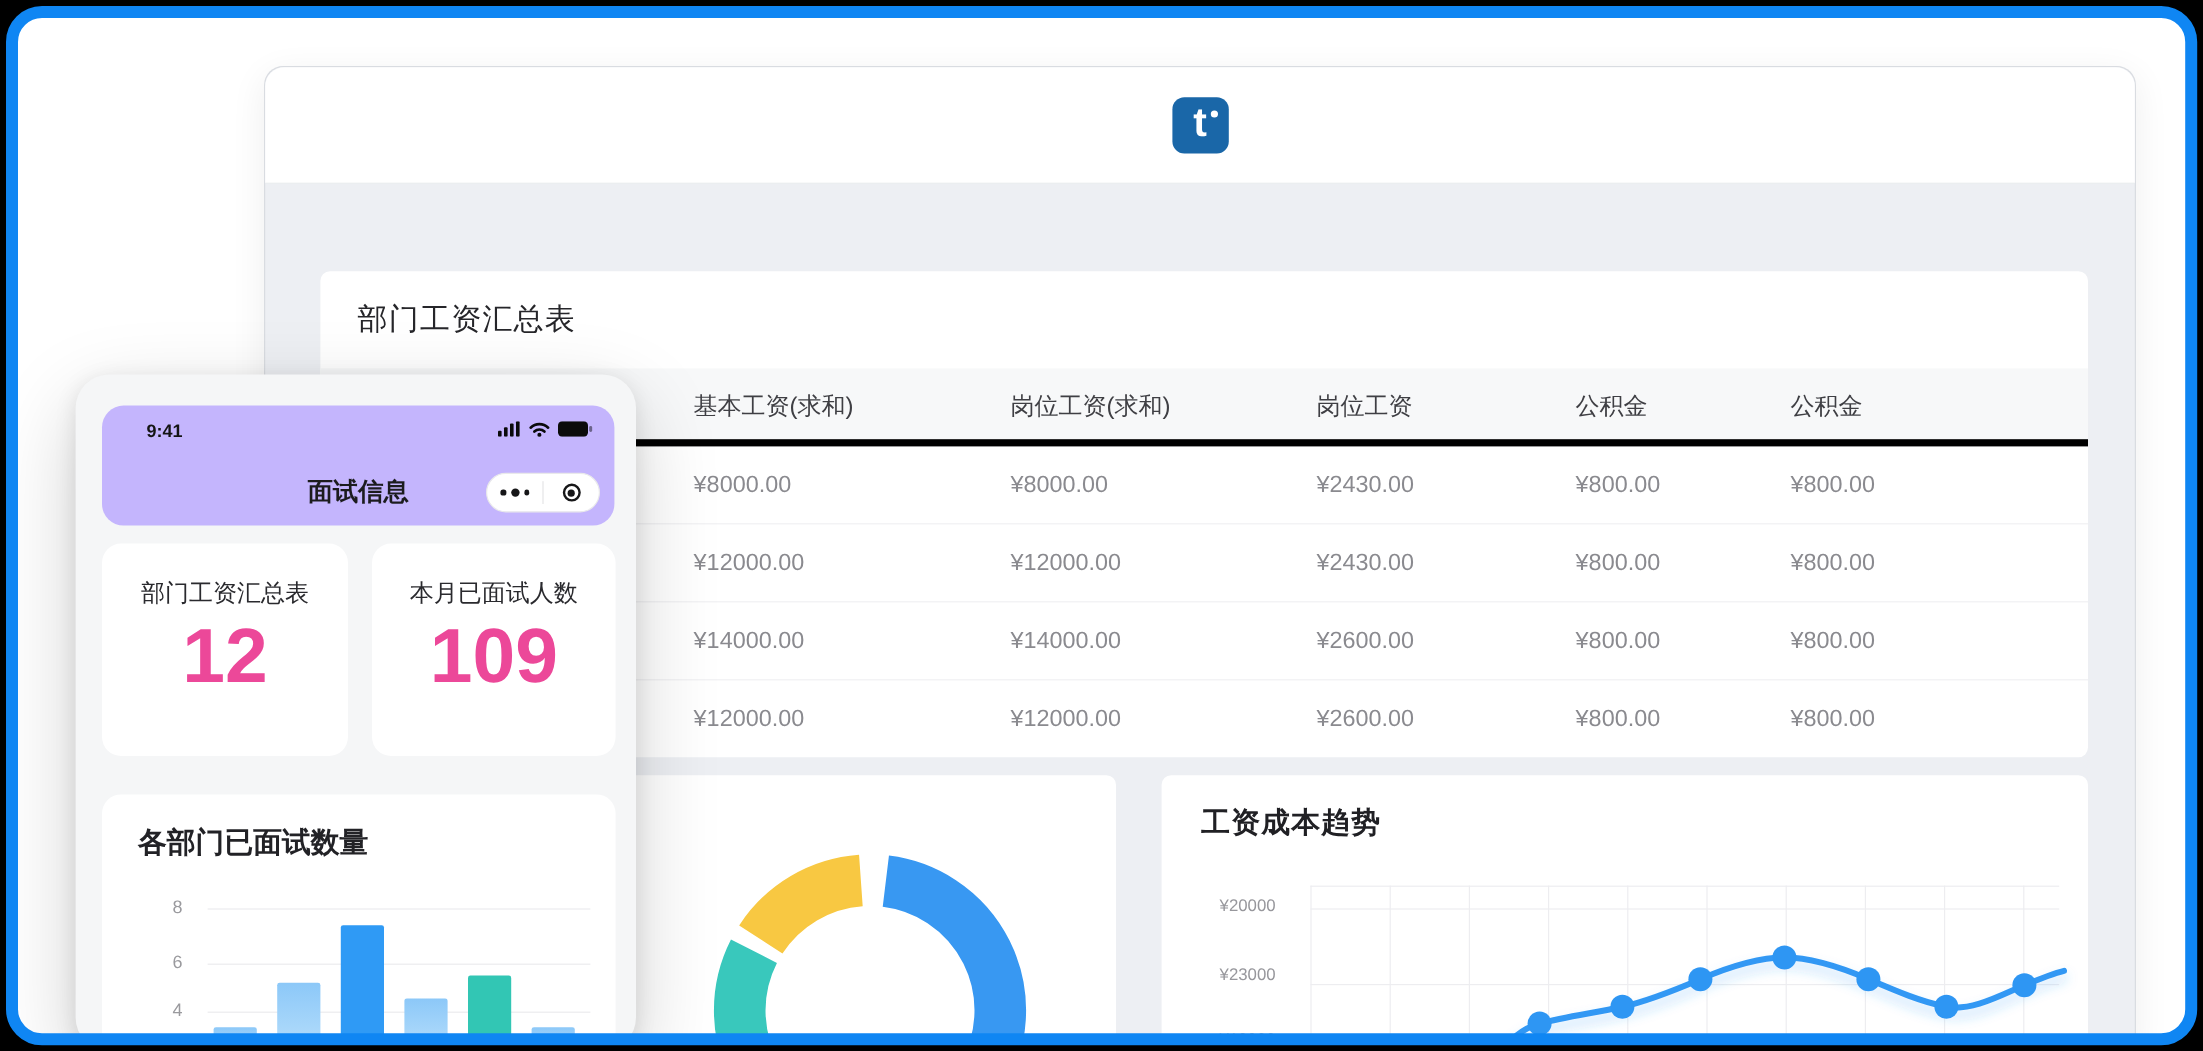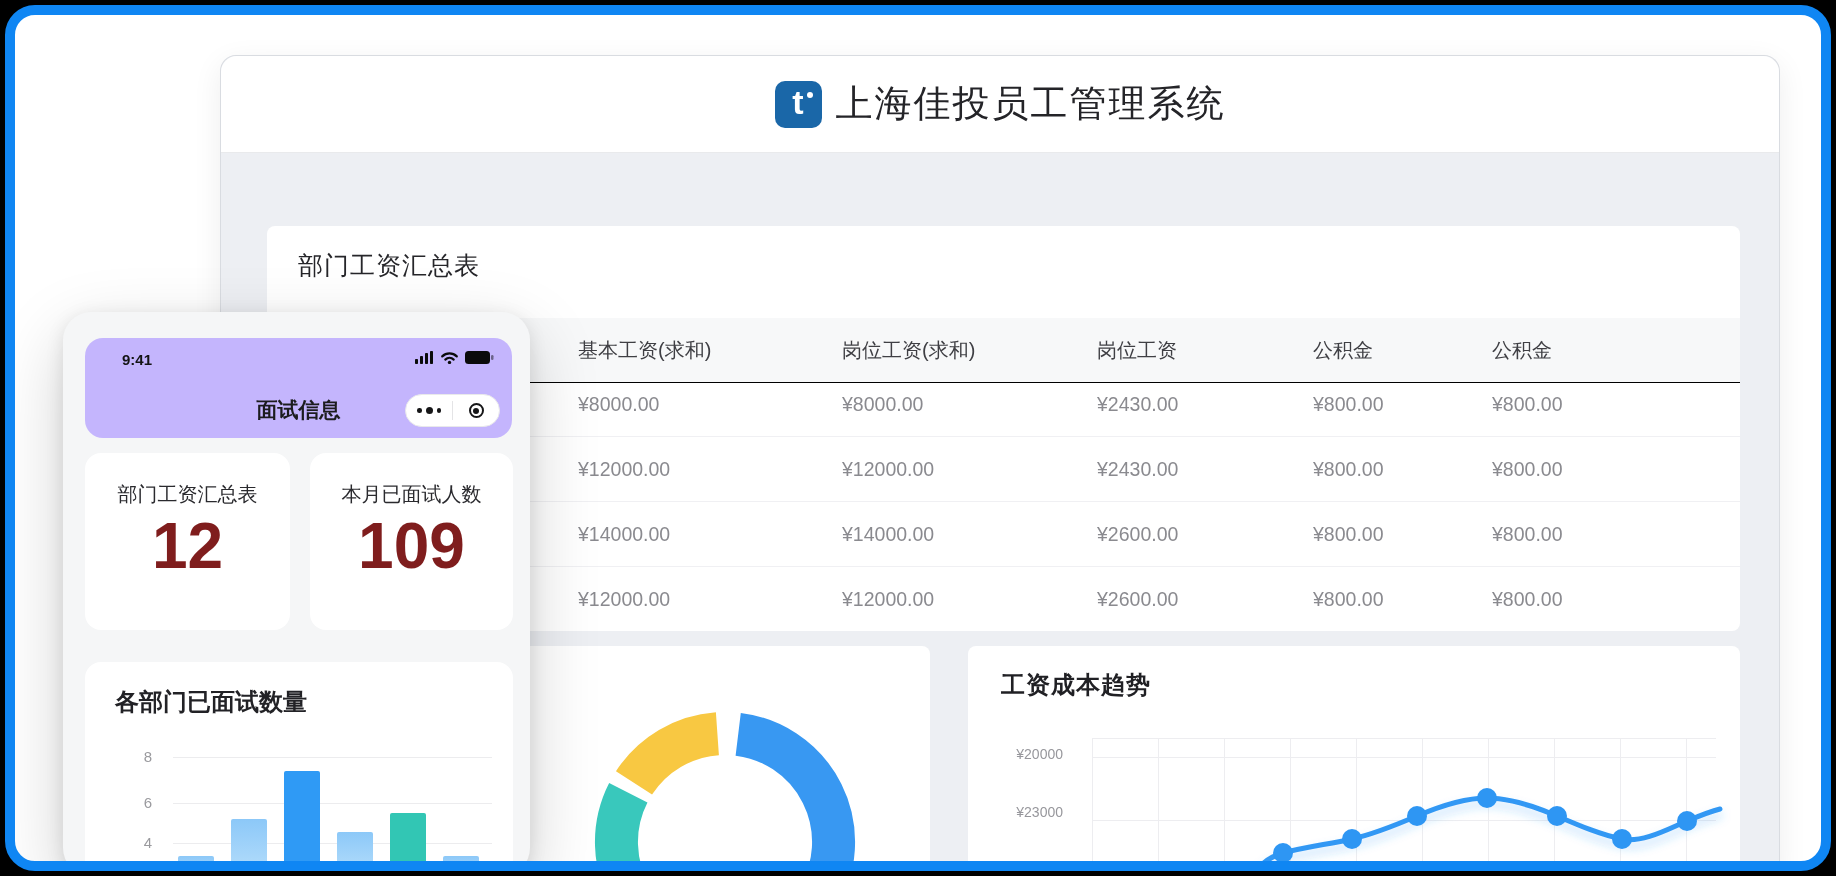--- a/index.html
+++ b/index.html
@@ -14,21 +14,21 @@
   .win-header{position:absolute;left:0;top:0;width:100%;height:97px;background:#fff;border-radius:16px 16px 0 0;border-bottom:1px solid #e9eaec;display:flex;align-items:center;justify-content:center;gap:14px;}
   .logo{width:47px;height:47px;border-radius:10px;background:#1A67A8;position:relative;flex:0 0 auto;}
   .logo .t{position:absolute;left:0;top:2px;width:100%;text-align:center;color:#fff;font-size:34px;font-weight:700;}
   .logo .dot{position:absolute;right:9px;top:11px;width:6px;height:6px;border-radius:50%;background:#fff;}
   .win-title{font-size:37px;font-weight:500;color:#242428;letter-spacing:2px;}
 
   
   .card{position:absolute;background:#fff;border-radius:8px;}
   .table-card{left:267px;top:202px;width:1473px;height:405px;margin-top:24px;}
   .tc-title{position:absolute;left:31px;top:23px;font-size:25px;font-weight:500;color:#26262a;letter-spacing:1px;}
-  .headband{position:absolute;left:0;top:92px;width:100%;height:65px;background:#f7f8f9;border-bottom:1px solid #000000;}
+  .headband{position:absolute;left:0;top:81px;width:100%;height:65px;background:#f7f8f9;border-bottom:6px solid #000000;}
   .cell{position:absolute;top:0;height:65px;line-height:65px;white-space:nowrap;}
   .hcell{font-size:20px;font-weight:500;color:#3f3f44;}
   .vcell{font-size:19.5px;color:#8a8a8f;}
   .trow{position:absolute;left:0;width:100%;height:65px;border-bottom:1px solid #f0f0f3;}
   .trow.last{border-bottom:none;}
   .c0{left:311px;} .c1{left:575px;} .c2{left:830px;} .c3{left:1046px;} .c4{left:1225px;}
 
   
   .donut-card{left:267px;top:646px;width:663px;height:230px;}
   .trend-card{left:968px;top:646px;width:772px;height:230px;}
@@ -50,21 +50,21 @@
   .cap-more .s{width:4.5px;height:4.5px;}
   .cap-more .b{width:7px;height:7px;}
   .cap-div{width:1px;height:19px;background:#e4e4e6;}
   .cap-exit{flex:1;display:flex;align-items:center;justify-content:center;height:100%;cursor:pointer;}
   .cap-ring{width:15px;height:15px;border:2.5px solid #161618;border-radius:50%;display:flex;align-items:center;justify-content:center;}
   .cap-ring i{width:6px;height:6px;border-radius:50%;background:#161618;}
   .stat{position:absolute;top:141px;height:177px;background:#fff;border-radius:16px;}
   .stat1{left:22px;width:205px;}
   .stat2{left:247px;width:203px;}
   .stat-label{position:absolute;left:0;top:28px;width:100%;text-align:center;font-size:20px;font-weight:500;color:#2a2a2e;}
-  .stat-value{position:absolute;left:0;top:56px;width:100%;text-align:center;font-size:64px;font-weight:700;color:#7f1d1d;}
+  .stat-value{position:absolute;left:0;top:56px;width:100%;text-align:center;font-size:64px;font-weight:700;color:#ec4899;}
   .p-chart{position:absolute;left:22px;top:350px;width:428px;height:214px;background:#fff;border-radius:16px;}
   .pc-title{position:absolute;left:30px;top:24px;font-size:24px;font-weight:600;color:#222226;}
   .tick{position:absolute;left:30px;width:37px;text-align:right;font-size:15px;color:#9a9a9e;height:18px;line-height:18px;}
   .pgl{position:absolute;left:88px;width:319px;height:1px;background:#ececee;}
   .bar{position:absolute;width:36px;border-radius:2px 2px 0 0;}
   .bar-light{background:linear-gradient(180deg,#8CC8F8,#B6DEFB);}
   .bar-bright{background:#2F9AF5;}
   .bar-teal{background:#32C6B4;}
 </style>
 </head>
@@ -73,21 +73,20 @@
 <div class="stage">
   <div class="clip">
     <div class="canvas">
 
       <div class="window">
         <div class="win-header">
           <div class="logo">
             <span class="t">t</span>
             <span class="dot"></span>
           </div>
-          <div class="win-title">上海佳投员工管理系统</div>
         </div>
       </div>
 
       <div class="card table-card">
         <div class="tc-title">部门工资汇总表</div>
         <div class="headband">
           <span class="cell hcell c0">基本工资(求和)</span>
           <span class="cell hcell c1">岗位工资(求和)</span>
           <span class="cell hcell c2">岗位工资</span>
           <span class="cell hcell c3">公积金</span>

